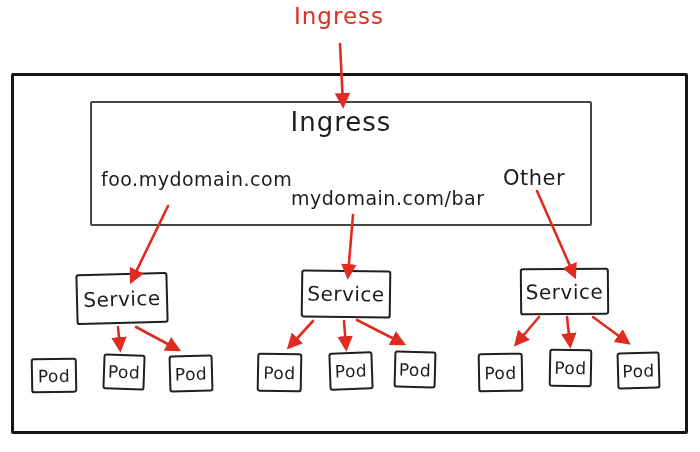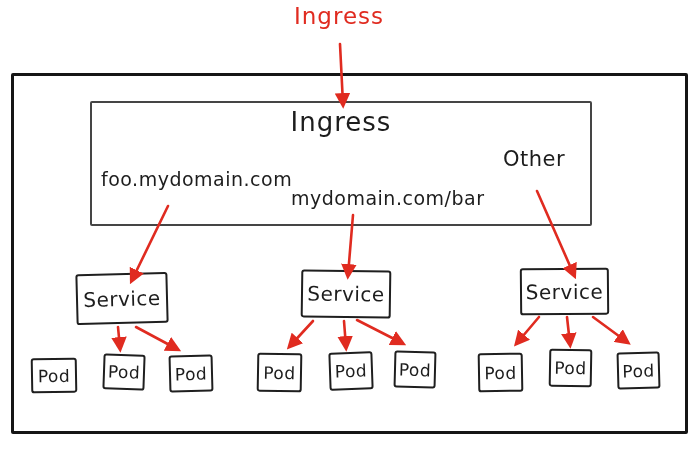--- a/index.html
+++ b/index.html
@@ -41,21 +41,21 @@
     color: #1d1d1d;
   }
   .rule {
     font-size: 19px;
     letter-spacing: 0.5px;
     color: #1d1d1d;
     white-space: nowrap;
   }
   .rule-1 { left: 101px; top: 168px; }
   .rule-2 { left: 291px; top: 187px; }
-  .rule-3 { left: 503px; top: 147px; font-size: 21px; }
+  .rule-3 { left: 503px; top: 166px; font-size: 21px; }
 
   .node {
     box-sizing: border-box;
     border: 2.5px solid #1f1f1f;
     border-radius: 3px;
     background: #ffffff;
     display: flex;
     align-items: center;
     justify-content: center;
     letter-spacing: 0.5px;

